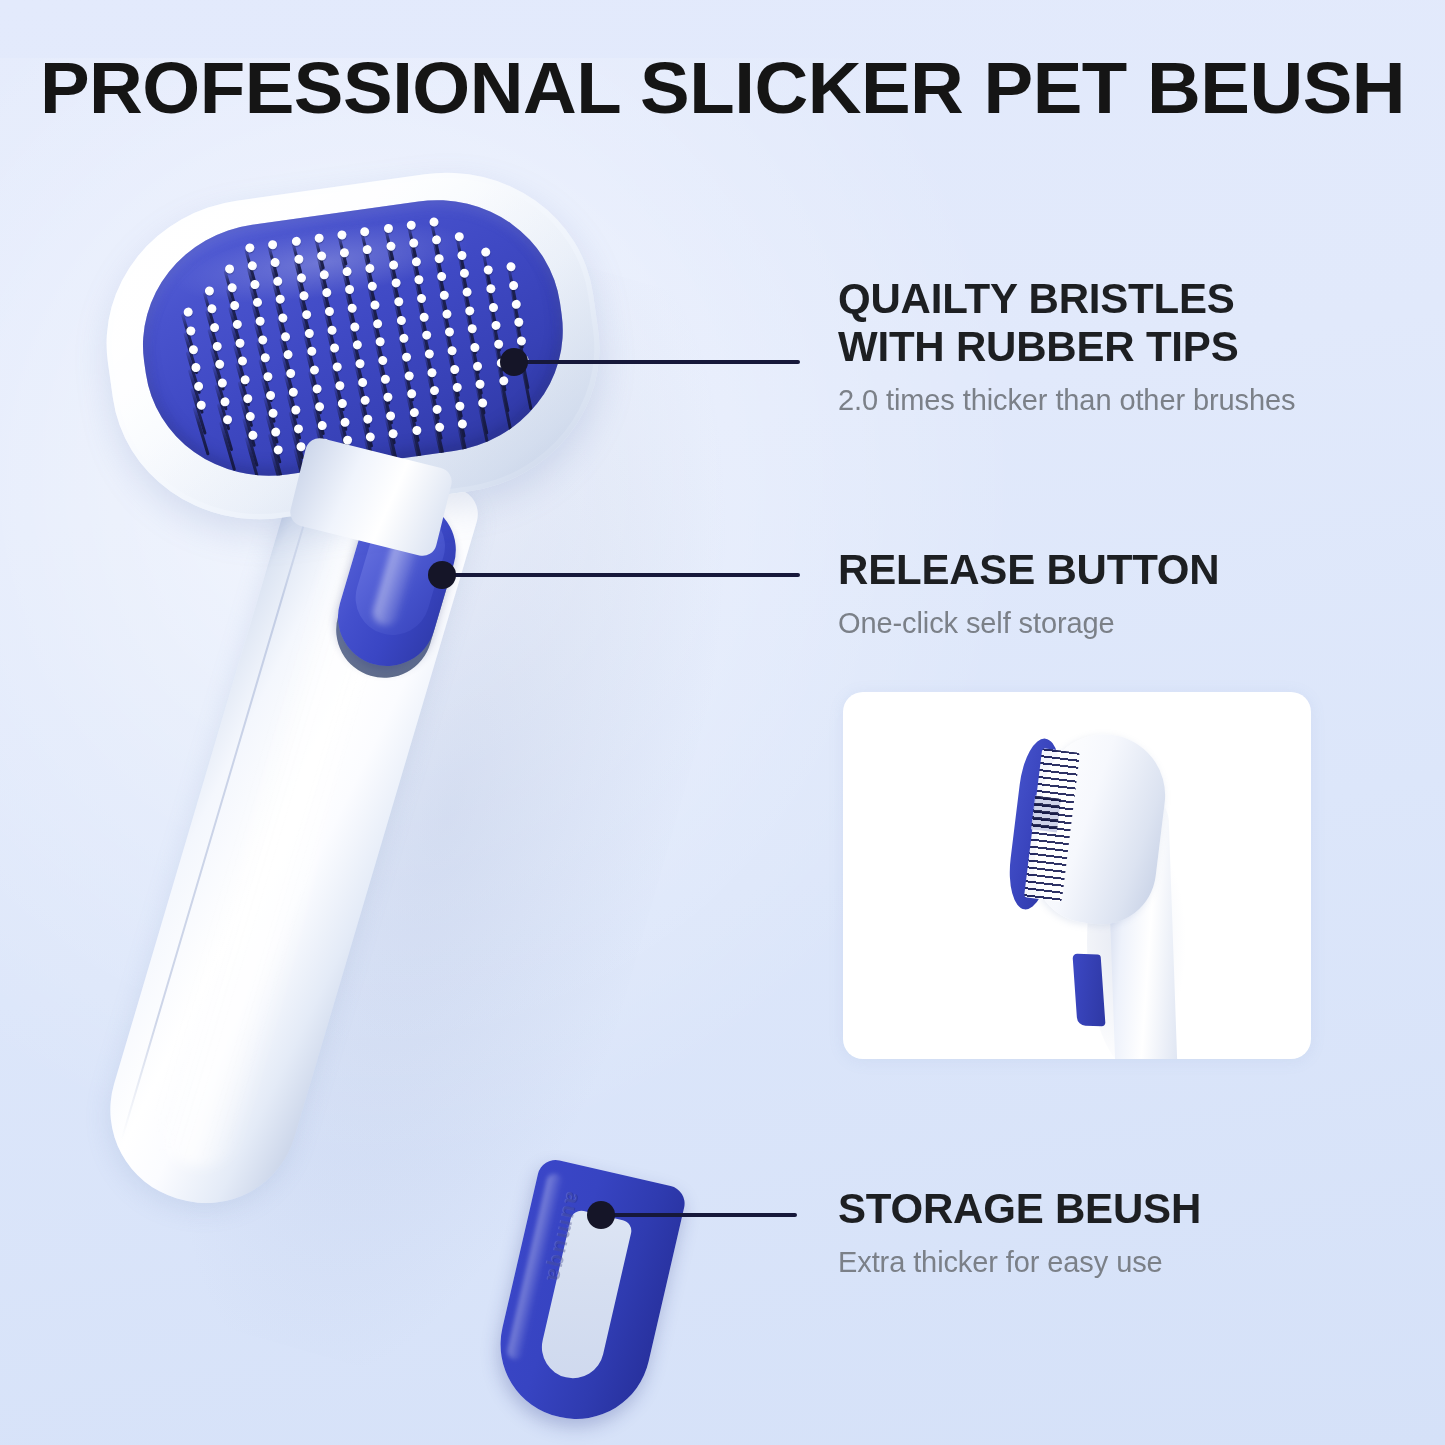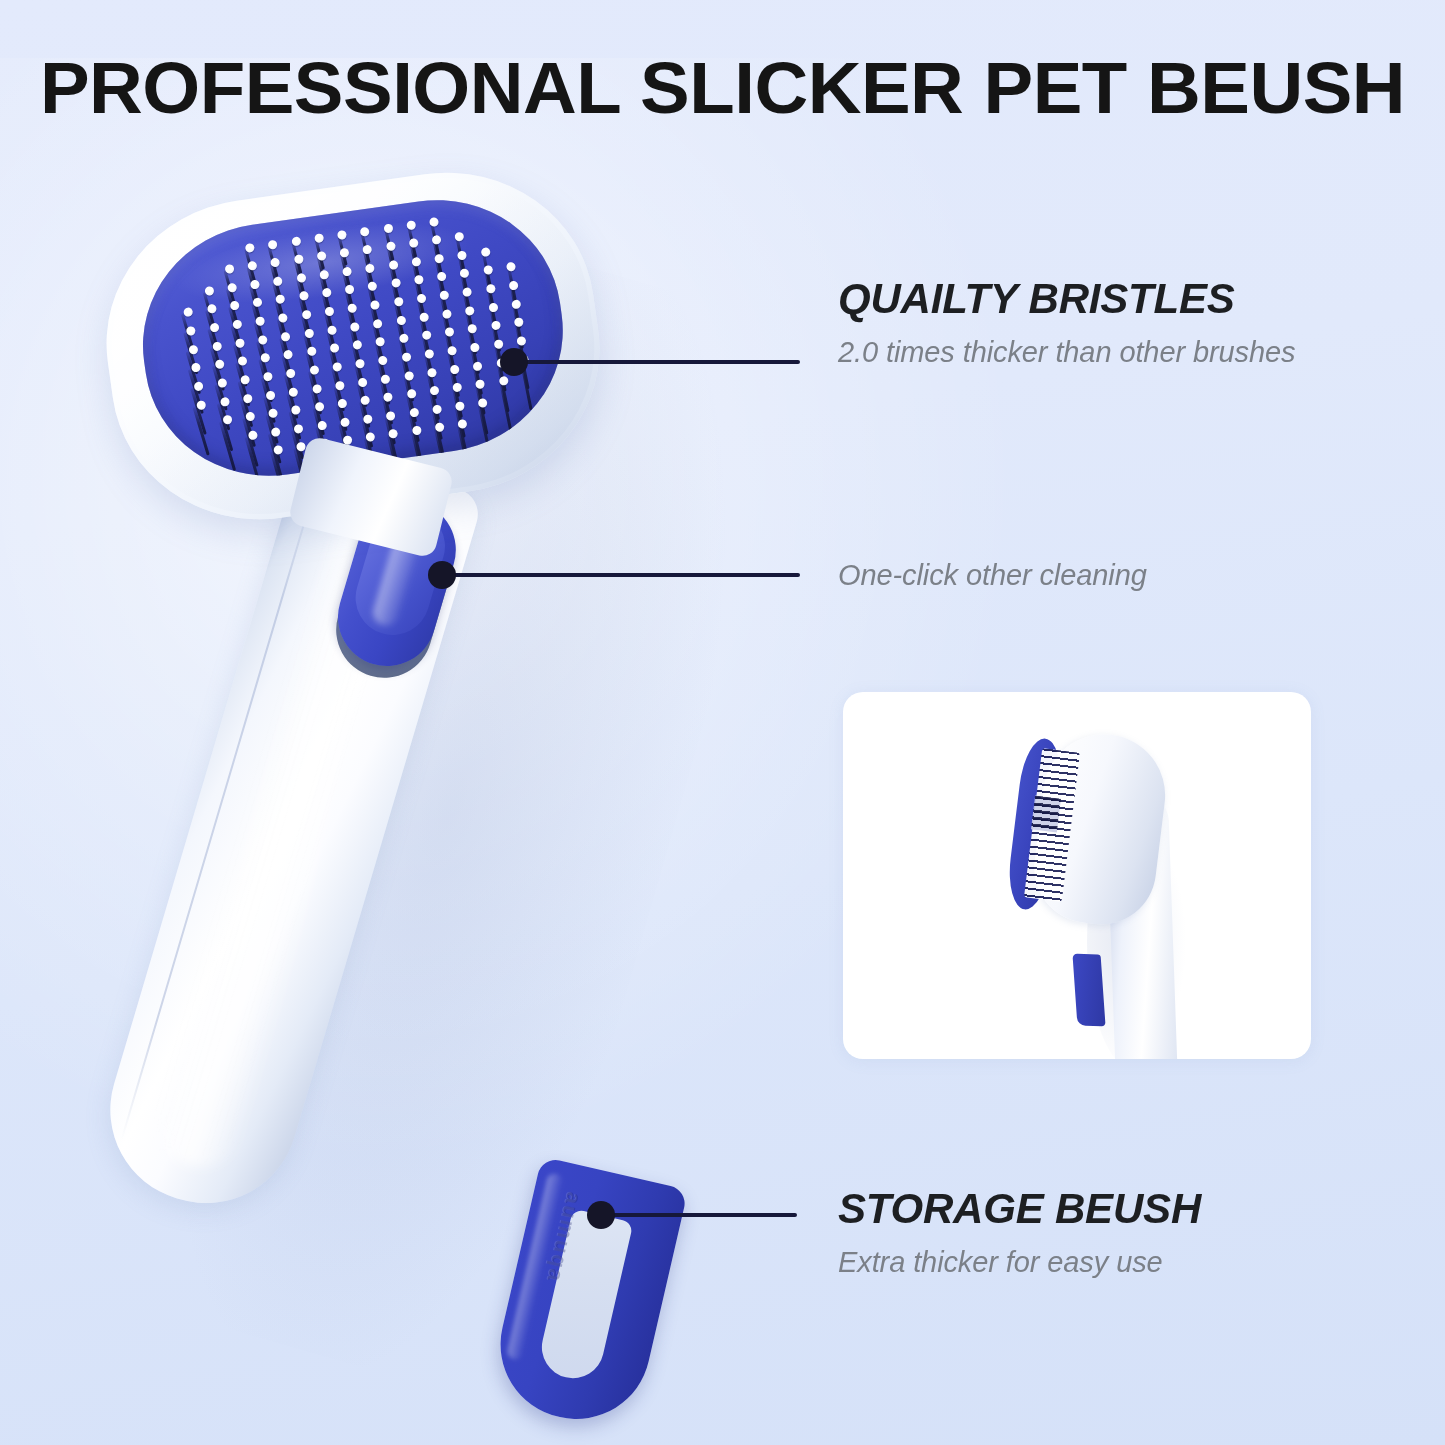--- a/index.html
+++ b/index.html
@@ -40,21 +40,21 @@
     font-size: 73px;
     line-height: 1.04;
     font-weight: 700;
     letter-spacing: -0.5px;
     color: #151515;
     transform: scaleX(1.02);
     white-space: nowrap;
   }
 
   
-  .callout { position: absolute; z-index: 6; left: 838px; width: 600px; font-style: italic; }
+  .callout { position: absolute; z-index: 6; left: 838px; width: 600px; }
   .callout .headline {
     font-size: 42px;
     font-weight: 700;
     line-height: 1.14;
     color: #1d1f22;
     letter-spacing: -0.2px;
     margin: 0;
   }
   .callout .sub {
     margin: 12px 0 0 0;
@@ -730,26 +730,30 @@
 
   <div id="leader-line-release" class="leader"></div>
   <div id="leader-dot-release" class="leader-dot"></div>
 
   <div id="leader-line-hook" class="leader"></div>
   <div id="leader-dot-hook" class="leader-dot"></div>
 
   <div id="callout-bristles" class="callout">
     <div class="headline">
       <div>QUAILTY BRISTLES</div>
+      <div>WITH RUBBER TIPS</div>
     </div>
     <p class="sub">2.0 times thicker than other brushes</p>
   </div>
 
   <div id="callout-release" class="callout">
-    <p class="sub">One-click other cleaning</p>
+    <div class="headline">
+      <div>RELEASE BUTTON</div>
+    </div>
+    <p class="sub">One-click self storage</p>
   </div>
 
   <div id="inset-card">
     <div id="inset-scene">
       <div id="inset-shadow"></div>
       <div id="inset-handle"></div>
       <div id="inset-pad"></div>
       <div id="inset-head"></div>
       <div id="inset-bristles"></div>
       <div id="inset-bristles-shadow"></div>

